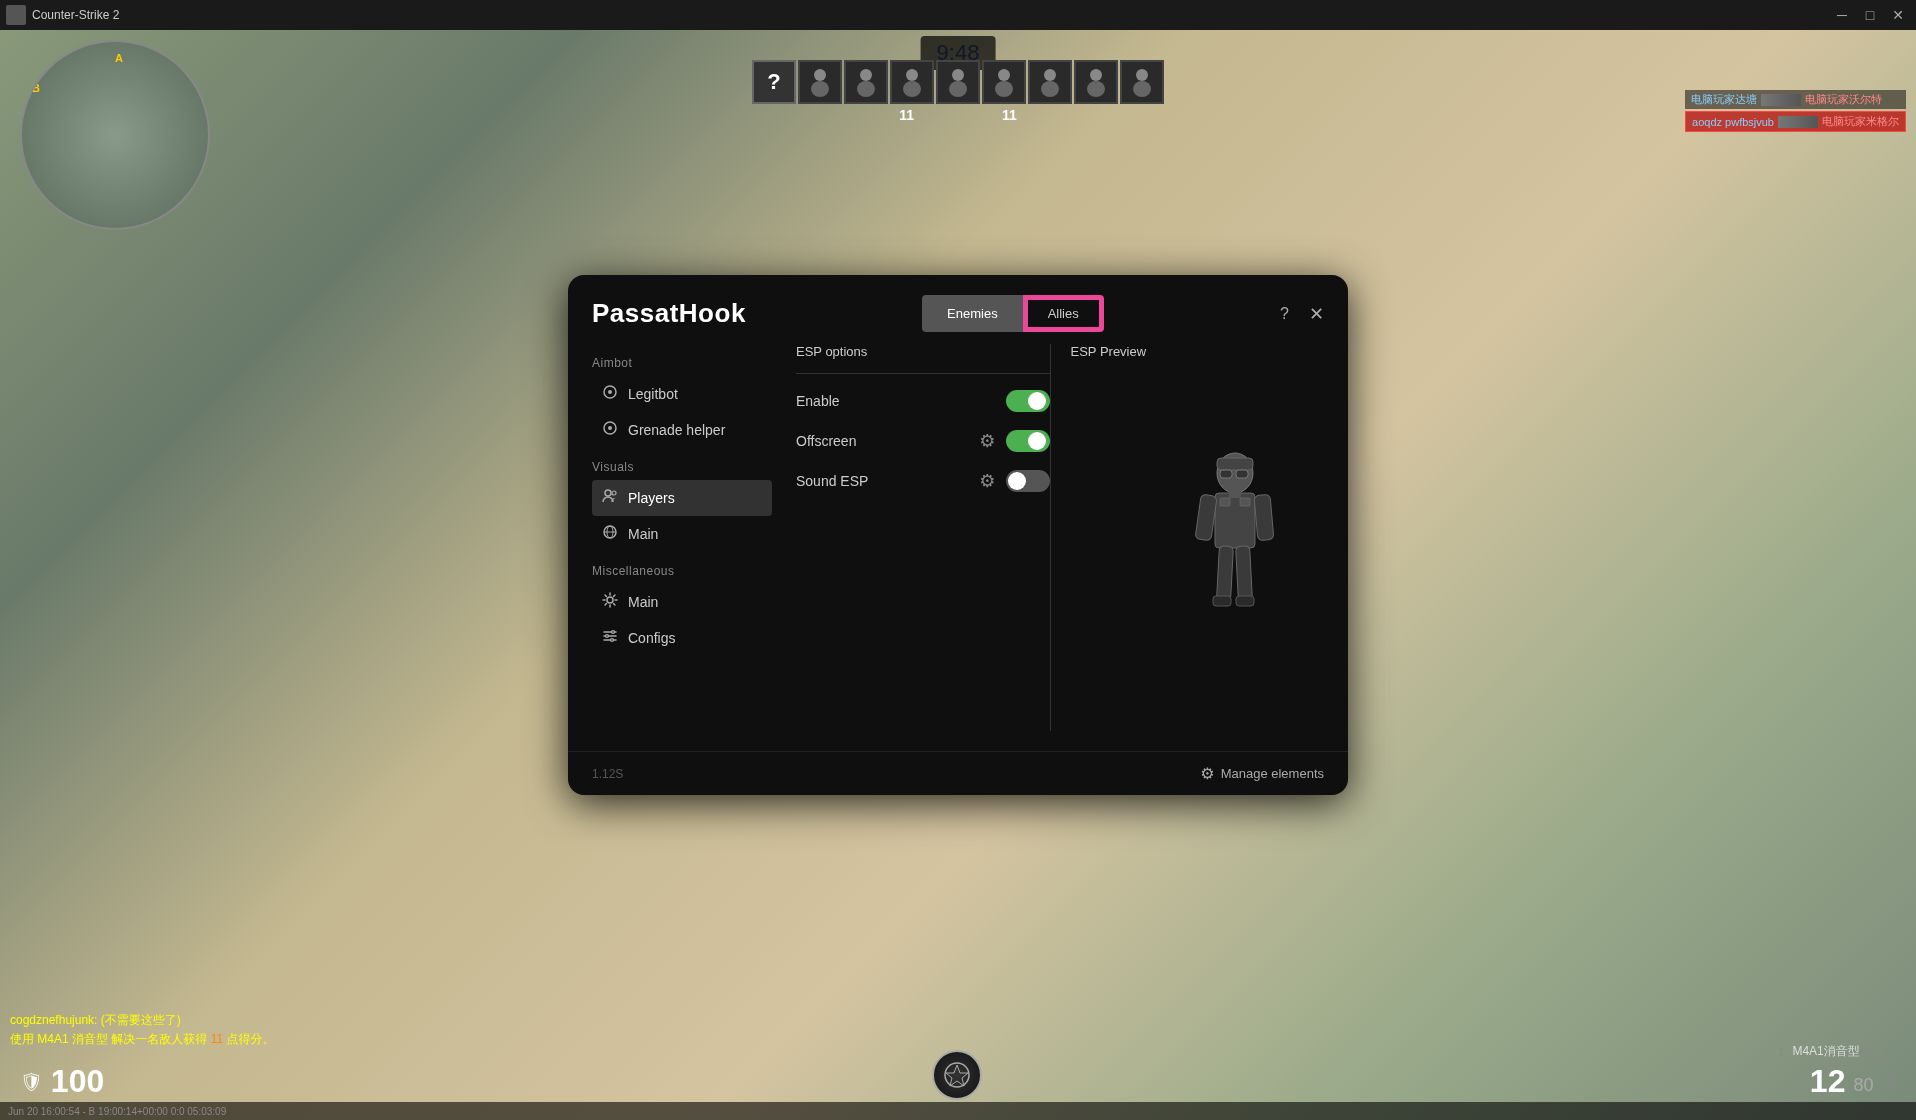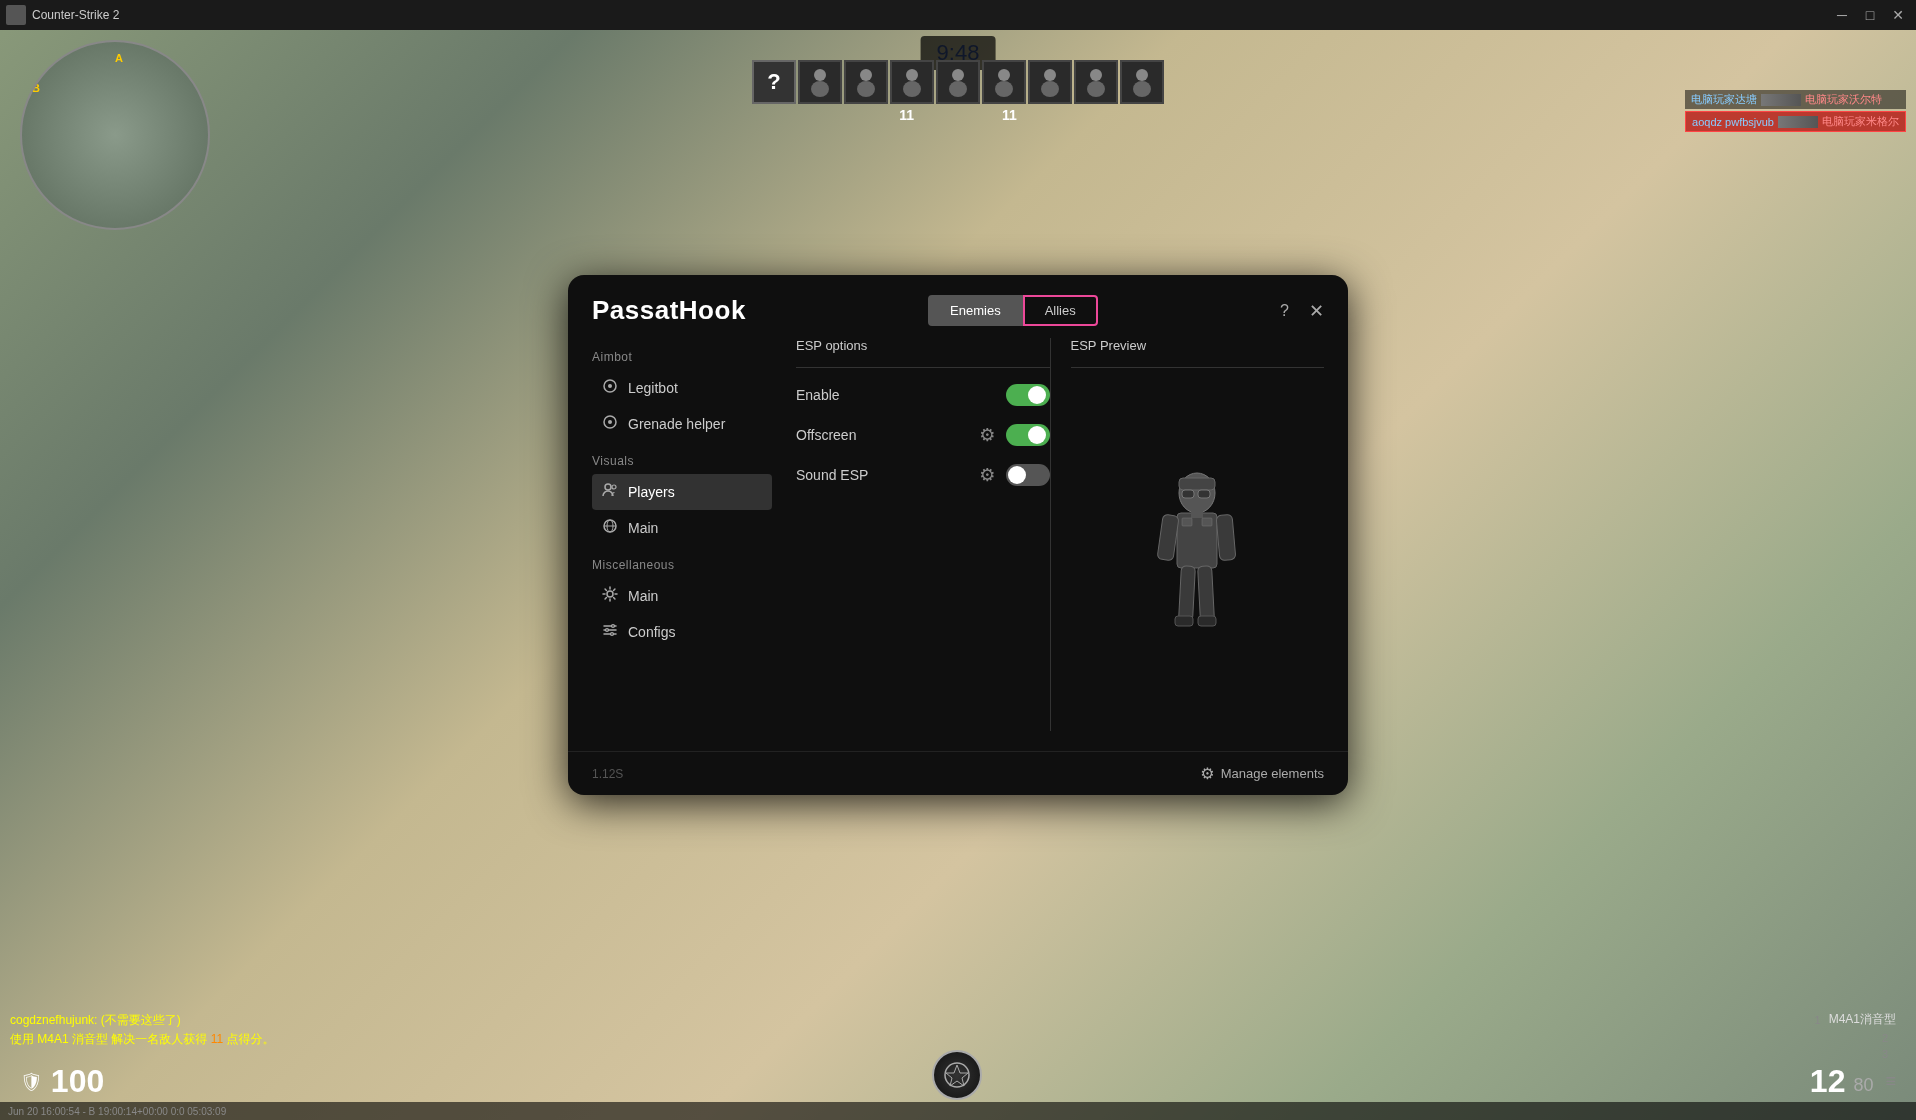--- a/index.html
+++ b/index.html
@@ -234,21 +234,21 @@
       color: #aaa;
       margin-top: 8px;
     }
 
     
     .weapon-slots {
       position: absolute;
       bottom: 60px;
       right: 20px;
       display: flex;
-      flex-direction: column;
+      flex-direction: row;
       gap: 4px;
       z-index: 50;
       align-items: flex-end;
     }
     .weapon-slot {
       display: flex;
       align-items: center;
       gap: 8px;
       color: #fff;
       font-size: 12px;
@@ -324,21 +324,21 @@
       letter-spacing: 0.5px;
     }
     .modal-tabs {
       display: flex;
       gap: 0;
     }
     .modal-tab {
       padding: 6px 20px;
       font-size: 13px;
       cursor: pointer;
-      border: 2px solid #ec4899;
+      border: 5px solid #ec4899;
       color: #ccc;
       background: transparent;
     }
     .modal-tab.active {
       background: #555;
       color: #fff;
       border-color: #555;
     }
     .modal-tab:first-child { border-radius: 4px 0 0 4px; }
     .modal-tab:last-child { border-radius: 0 4px 4px 0; }
@@ -498,21 +498,20 @@
     }
     .esp-left {
       flex: 1;
       min-width: 220px;
     }
     .esp-right {
       flex: 1;
       padding-left: 20px;
       border-left: 1px solid #333;
       display: flex;
-      flex-direction: column;
     }
   </style>
 </head>
 <body>
 
 <div class="game-bg"></div>
 
 <div class="top-bar">
   <div class="top-bar-icon"></div>
   <span class="top-bar-title">Counter-Strike 2</span>

